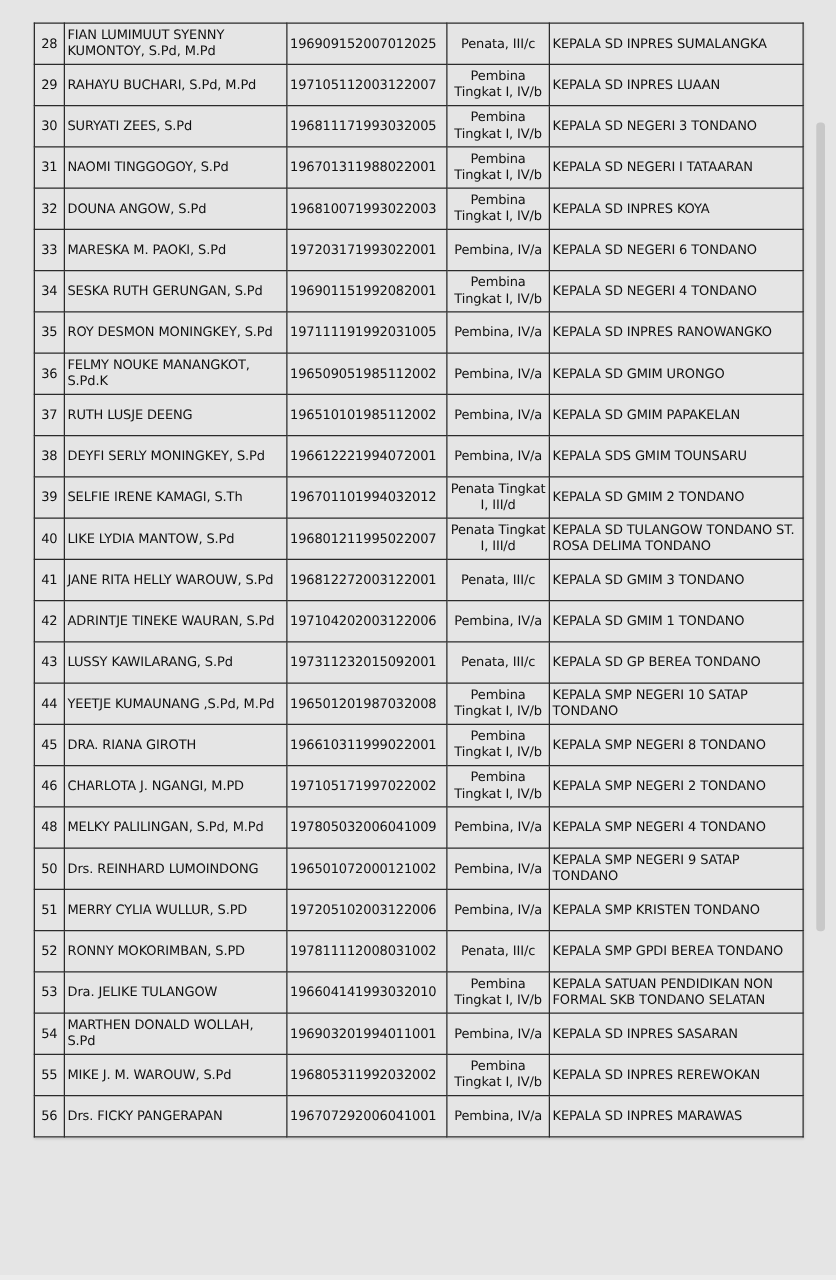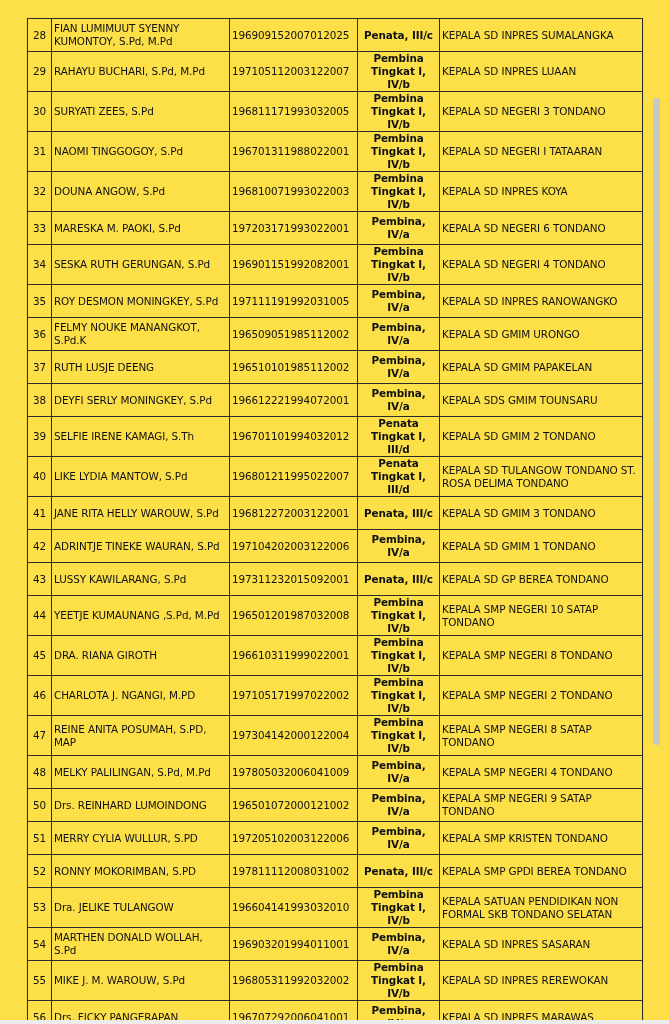--- a/index.html
+++ b/index.html
@@ -4,42 +4,42 @@
 <style>
   html, body { margin: 0; padding: 0; }
   body {
     width: 669px; height: 1024px; overflow: hidden;
     background: #ffffff; position: relative;
     font-family: "DejaVu Sans", "Liberation Sans", sans-serif;
     color: #111;
   }
   .page {
     position: absolute; left: 0; top: 0; width: 669px; height: 1020px;
-    background: #fde047;
+    background: #e5e5e5;
   }
   .bottom-band {
     position: absolute; left: 0; top: 1020px; width: 669px; height: 4px;
     background: #ececec;
   }
   table.roster {
     position: absolute; left: 27px; top: 18px;
     width: 616px; border-collapse: collapse; table-layout: fixed;
     box-shadow: 0 1px 2px rgba(0,0,0,0.15);
   }
   table.roster td {
     border: 1px solid #2b2b2b;
     height: 32px; padding: 0 2px;
     font-size: 10.4px; line-height: 13px;
     vertical-align: middle; overflow: hidden;
     letter-spacing: -0.1px;
   }
   td.c-no { width: 19px; text-align: center; font-size: 9.5px; padding: 0 1px; }
   td.c-name { width: 173px; text-align: left; padding-left: 2px; margin-left: 26px; }
   td.c-nip { width: 123px; text-align: left; }
-  td.c-rank { width: 77px; text-align: center; font-weight: bold; }
+  td.c-rank { width: 77px; text-align: center; }
   td.c-pos { text-align: left; padding-left: 2px; }
   .scrollbar {
     position: absolute; left: 653px; top: 98px; width: 7px; height: 647px;
     background: #c8c8c8; border-radius: 3px;
   }
 </style>
 </head>
 <body>
 
 <div class="page">
@@ -172,27 +172,20 @@
           <td class="c-pos">KEPALA SMP NEGERI 8 TONDANO</td>
         </tr>
         <tr>
           <td class="c-no">46</td>
           <td class="c-name">CHARLOTA J. NGANGI, M.PD</td>
           <td class="c-nip">197105171997022002</td>
           <td class="c-rank">Pembina Tingkat I, IV/b</td>
           <td class="c-pos">KEPALA SMP NEGERI 2 TONDANO</td>
         </tr>
         <tr>
-          <td class="c-no">47</td>
-          <td class="c-name">REINE ANITA POSUMAH, S.PD, MAP</td>
-          <td class="c-nip">197304142000122004</td>
-          <td class="c-rank">Pembina Tingkat I, IV/b</td>
-          <td class="c-pos">KEPALA SMP NEGERI 8 SATAP TONDANO</td>
-        </tr>
-        <tr>
           <td class="c-no">48</td>
           <td class="c-name">MELKY PALILINGAN, S.Pd, M.Pd</td>
           <td class="c-nip">197805032006041009</td>
           <td class="c-rank">Pembina, IV/a</td>
           <td class="c-pos">KEPALA SMP NEGERI 4 TONDANO</td>
         </tr>
         <tr>
           <td class="c-no">50</td>
           <td class="c-name">Drs. REINHARD LUMOINDONG</td>
           <td class="c-nip">196501072000121002</td>

